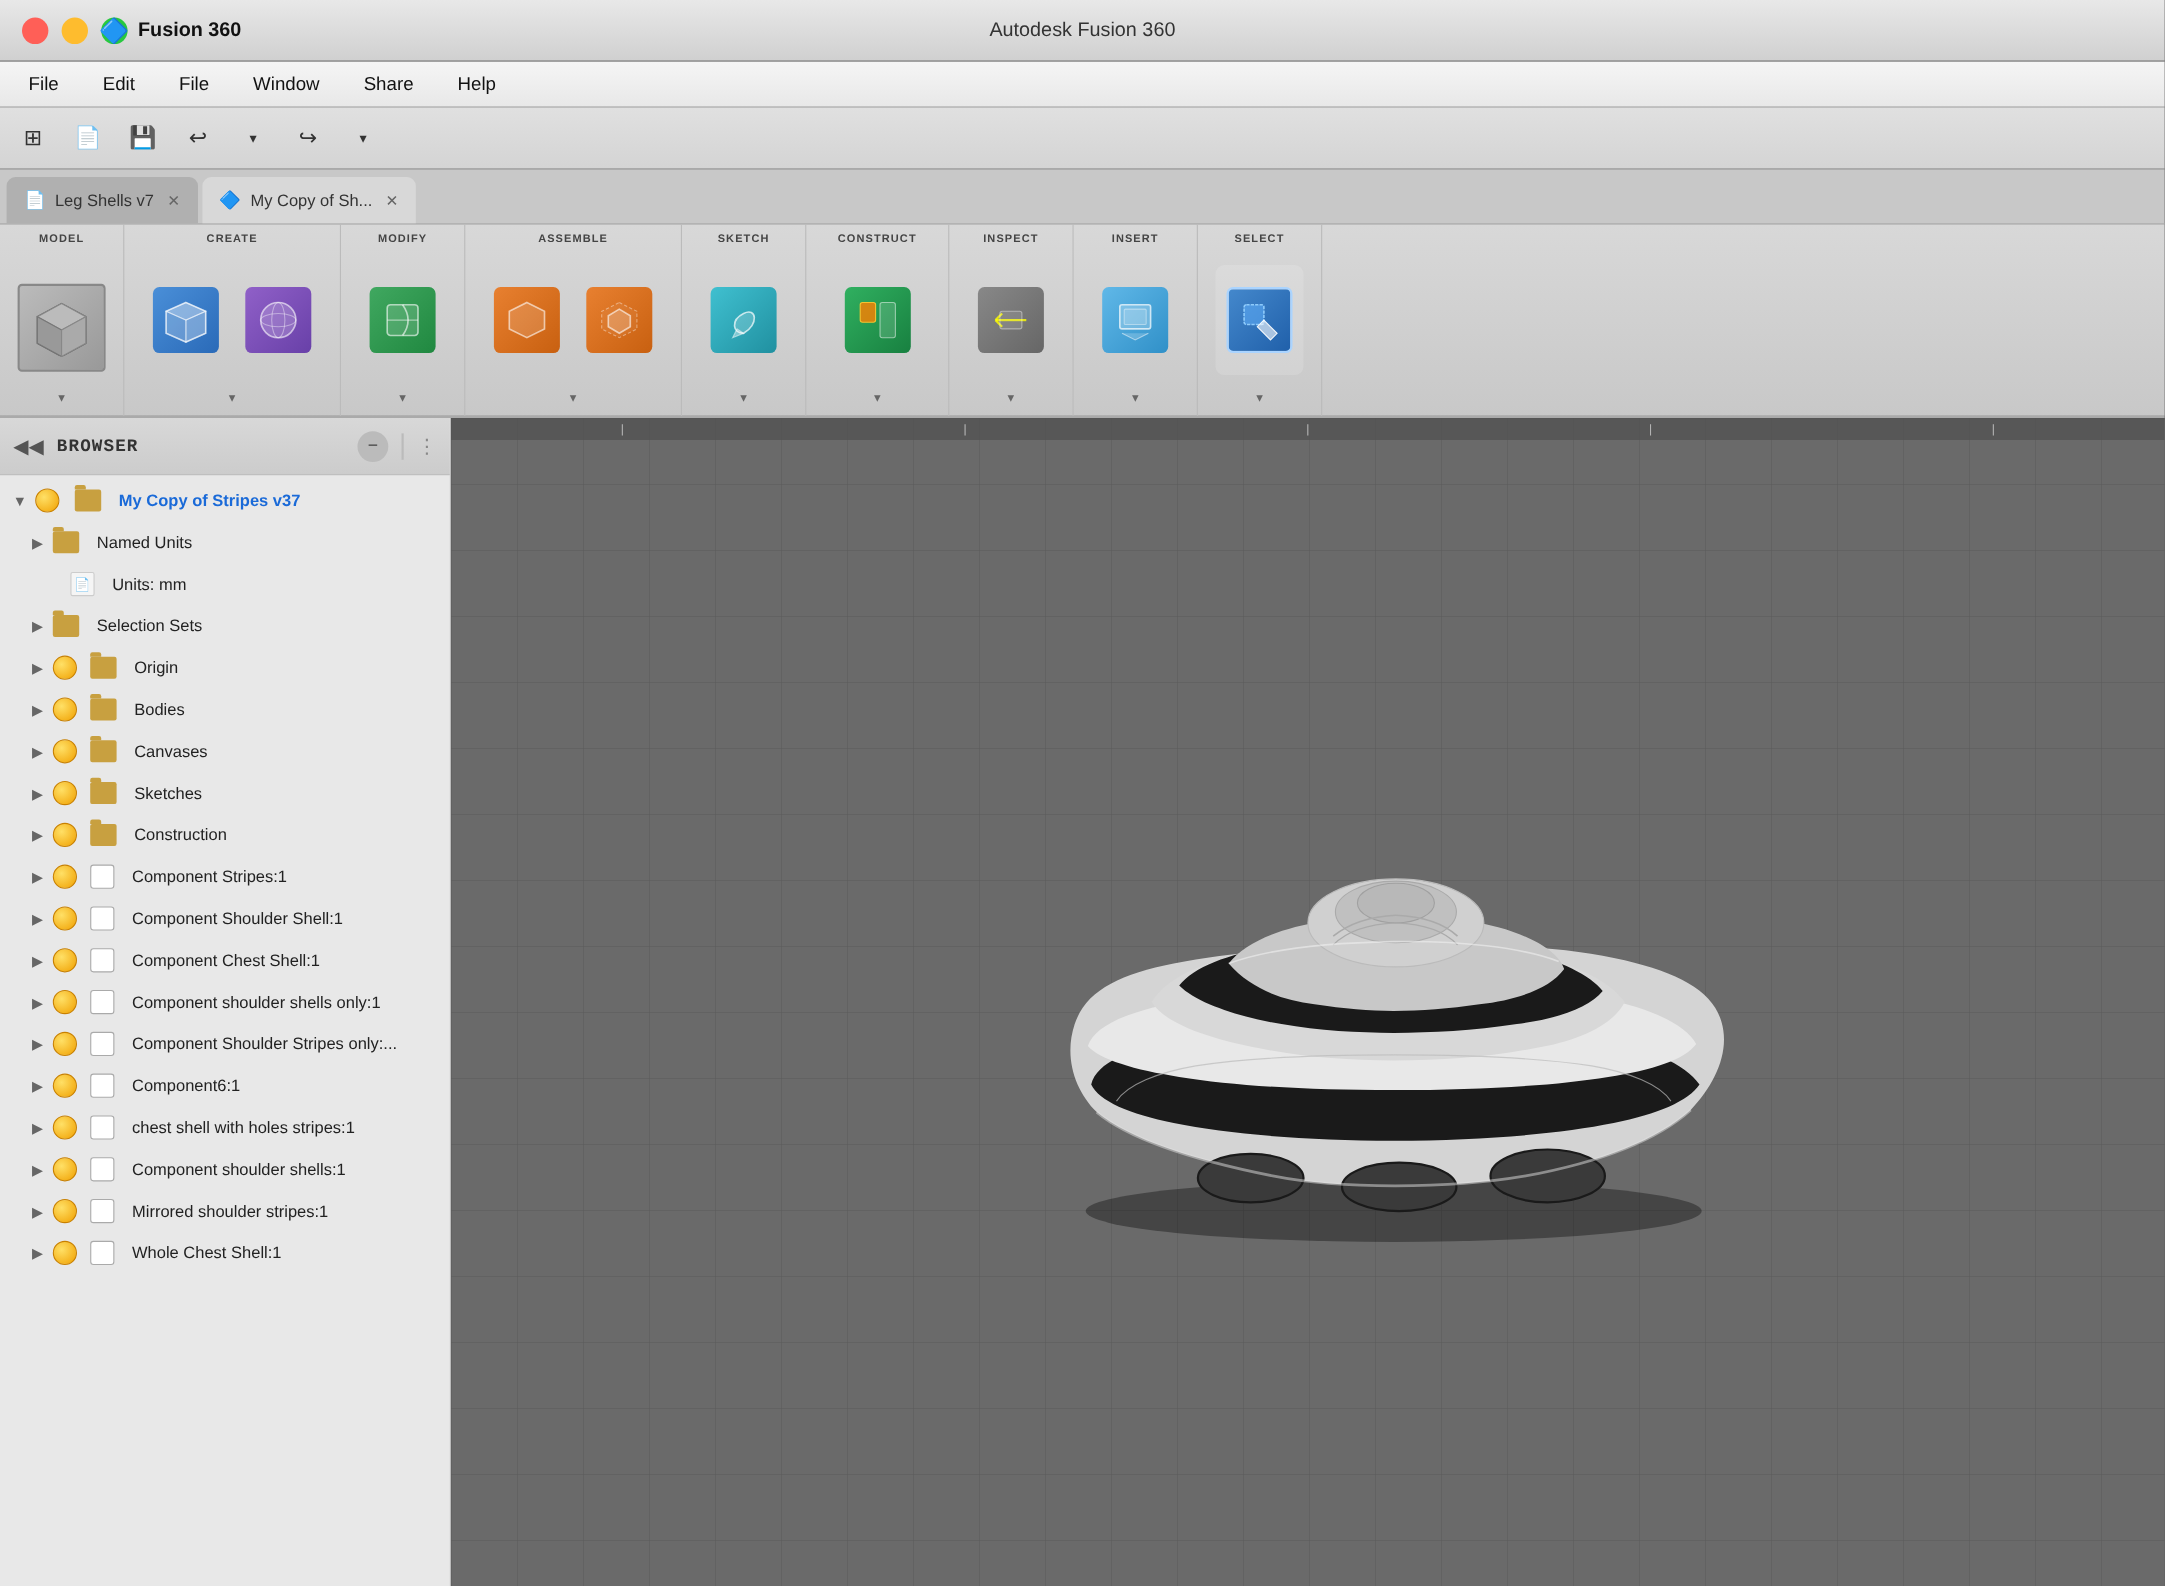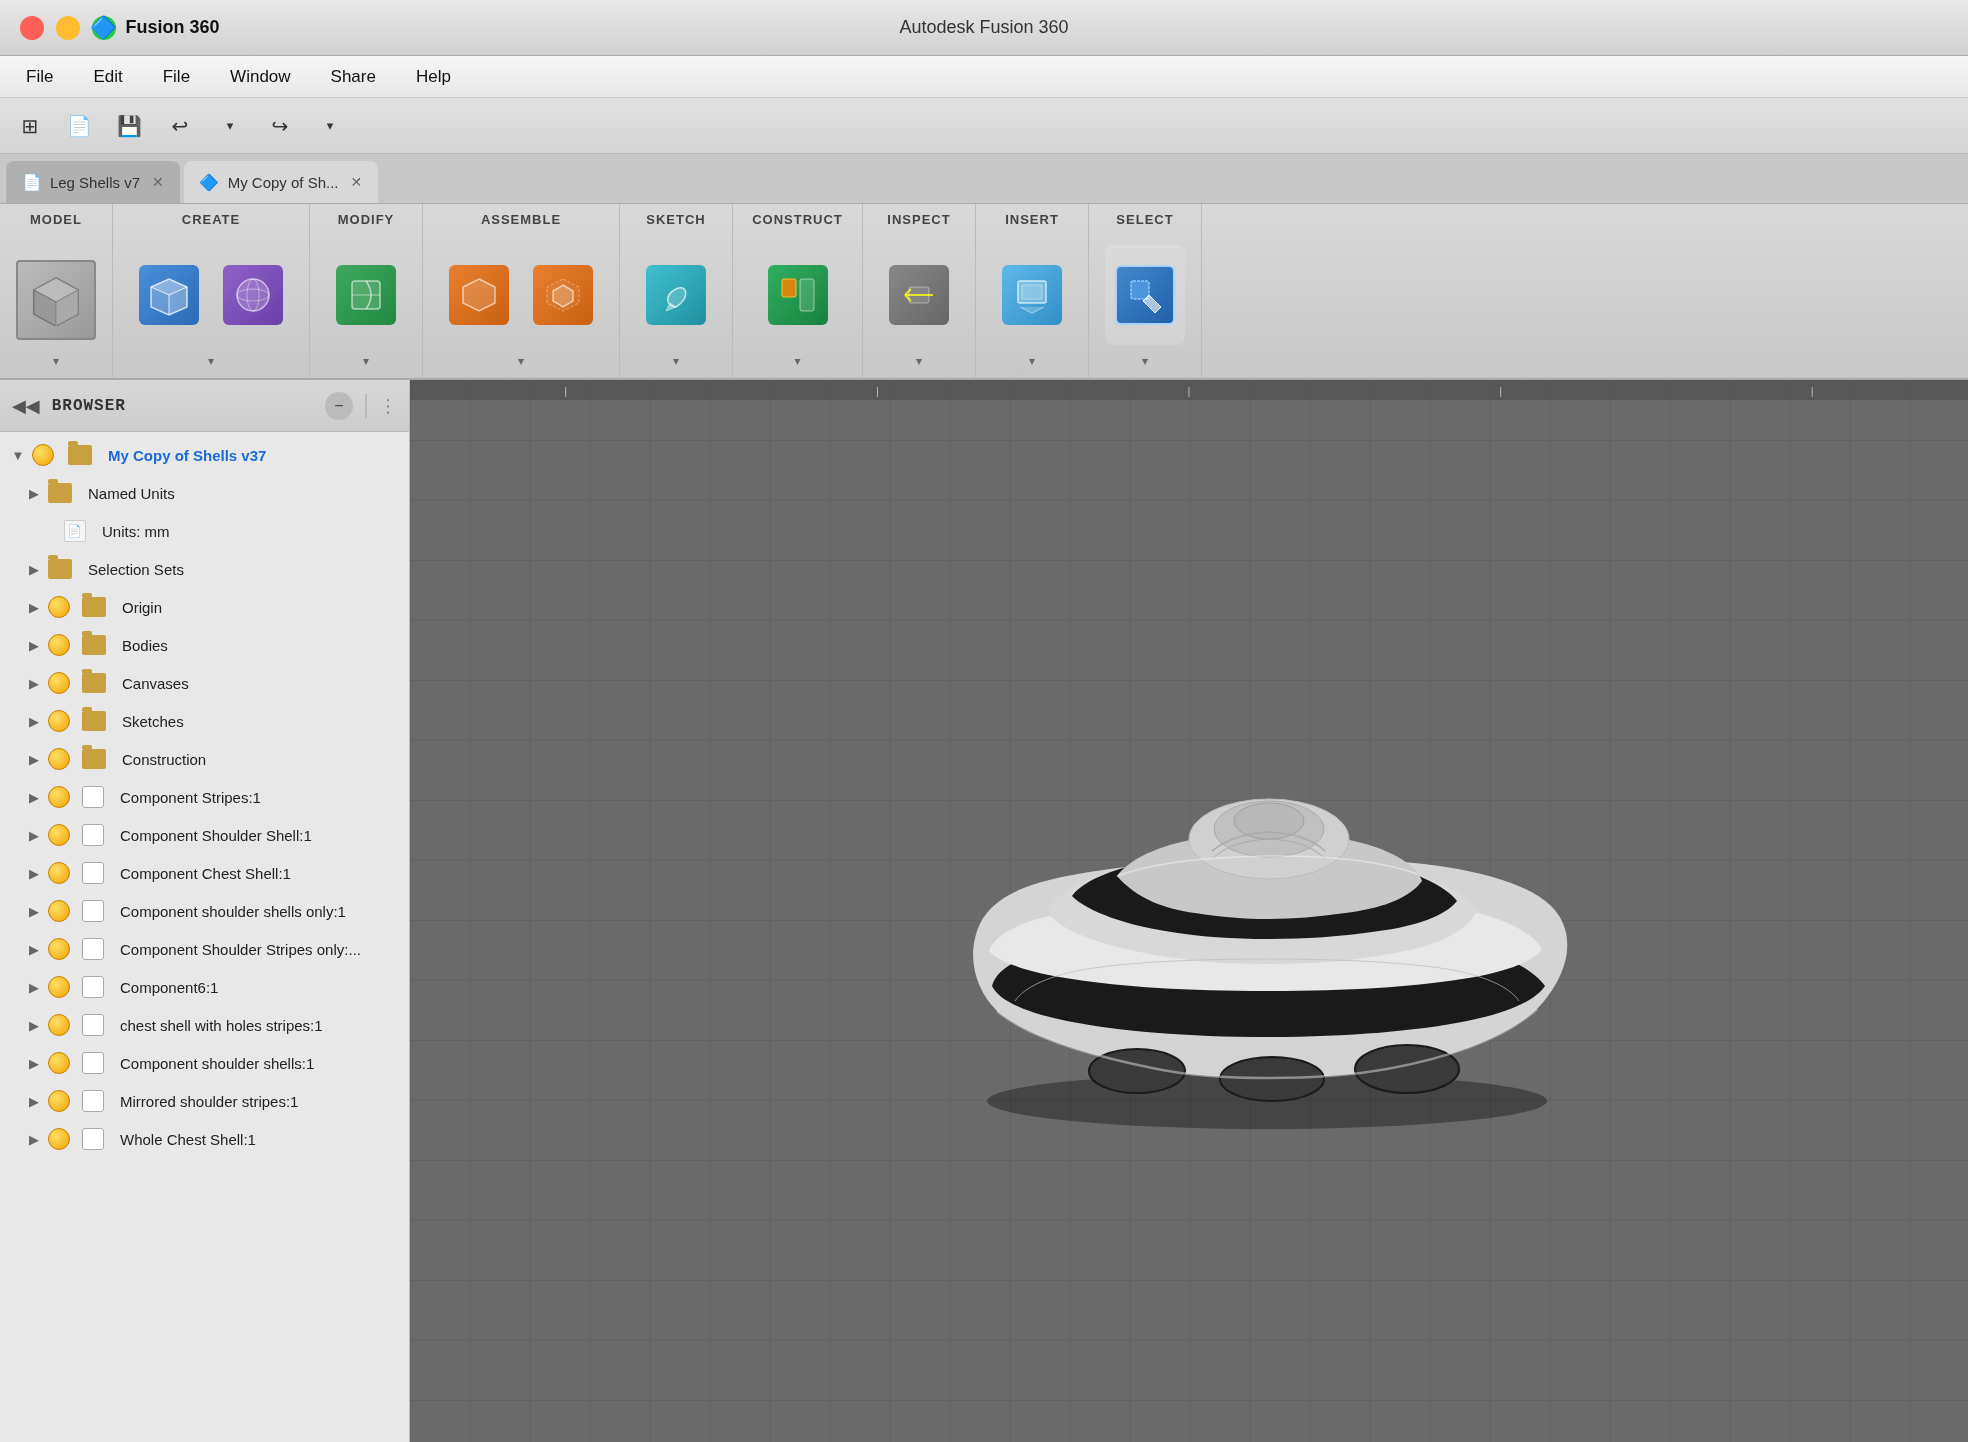--- a/index.html
+++ b/index.html
@@ -148,21 +148,21 @@
     
     .ribbon-section {
       display: flex;
       flex-direction: column;
       align-items: center;
       padding: 8px 16px;
       border-right: 1px solid #bbb;
       min-width: 100px;
     }
     .ribbon-section-label {
-      font-size: 13px;
+      font-size: 10px;
       color: #444;
       font-weight: 700;
       letter-spacing: 1px;
       margin-bottom: 18px;
       text-transform: uppercase;
     }
     .ribbon-section-icons {
       display: flex;
       flex-wrap: wrap;
       gap: 4px;
@@ -616,21 +616,21 @@
     <div id="browser-tree">
 
       <div class="tree-item">
         <span class="tree-expand">▼</span>
         <span>
           <div class="tree-bulb"></div>
         </span>
         <span style="width:6px;"></span>
         <div class="tree-folder"></div>
         <span style="width:8px;"></span>
-        <span class="tree-label" style="font-weight:600; color:#1a6ad8;">My Copy of Shells v37</span>
+        <span class="tree-label" style="font-weight:600; color:#1a6ad8;">My Copy of Stripes v37</span>
       </div>
 
       <div class="tree-item tree-indent-1">
         <span class="tree-expand">▶</span>
         <div class="tree-folder"></div>
         <span style="width:8px;"></span>
         <span class="tree-label">Named Units</span>
       </div>
 
       <div class="tree-item tree-indent-2">

